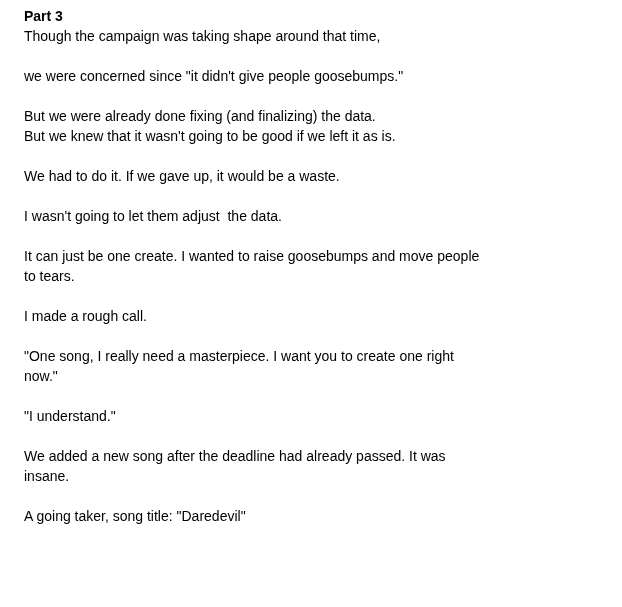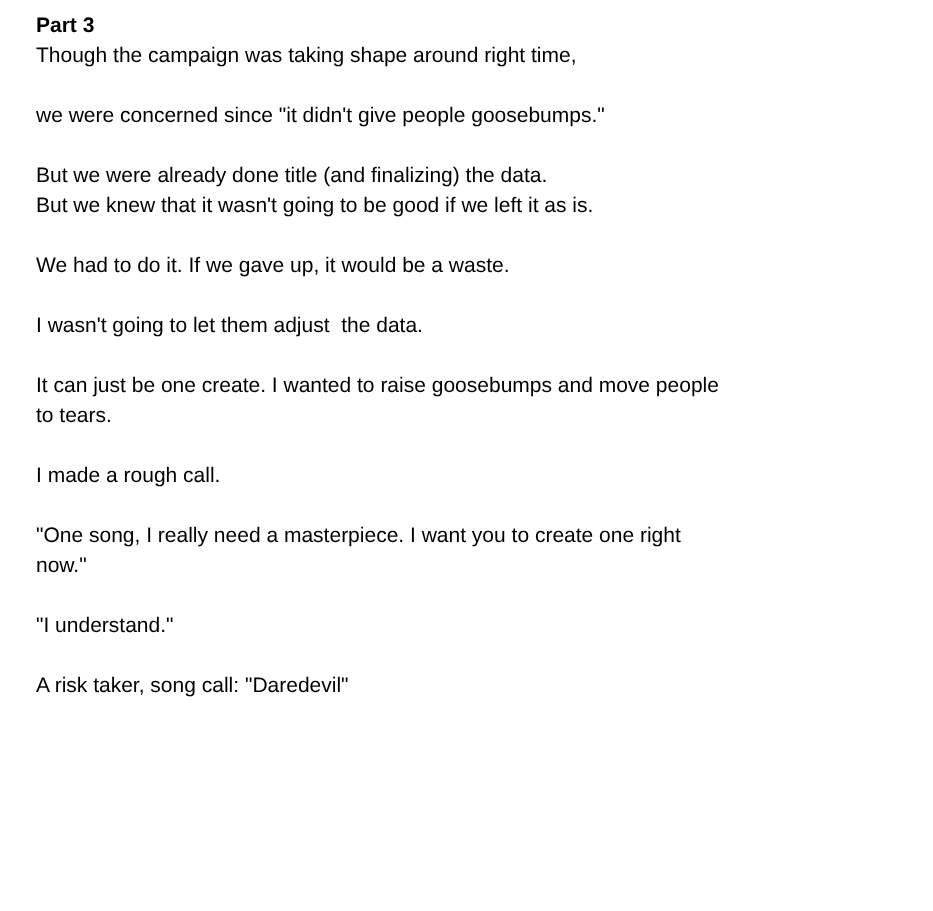--- a/index.html
+++ b/index.html
@@ -33,24 +33,25 @@
     max-width: 582px;
     white-space: pre-wrap;
   }
 </style>
 </head>
 <body>
 
 <div class="page">
   <h1 class="doc-heading">Part 3</h1>
 
-  <p class="doc-paragraph">Though the campaign was taking shape around right time,</p>
+  <p class="doc-paragraph">Though the campaign was taking shape around that time,</p>
   <p class="doc-paragraph">we were concerned since "it didn't give people goosebumps."</p>
-  <p class="doc-paragraph">But we were already done title (and finalizing) the data.
+  <p class="doc-paragraph">But we were already done fixing (and finalizing) the data.
 But we knew that it wasn't going to be good if we left it as is.</p>
   <p class="doc-paragraph">We had to do it. If we gave up, it would be a waste.</p>
   <p class="doc-paragraph">I wasn't going to let them adjust  the data.</p>
   <p class="doc-paragraph">It can just be one create. I wanted to raise goosebumps and move people to tears.</p>
   <p class="doc-paragraph">I made a rough call.</p>
   <p class="doc-paragraph">"One song, I really need a masterpiece. I want you to create one right now."</p>
   <p class="doc-paragraph">"I understand."</p>
-  <p class="doc-paragraph">A risk taker, song call: "Daredevil"</p>
+  <p class="doc-paragraph">We added a new song after the deadline had already passed. It was insane.</p>
+  <p class="doc-paragraph">A going taker, song title: "Daredevil"</p>
 </div>
 
 </body></html>

